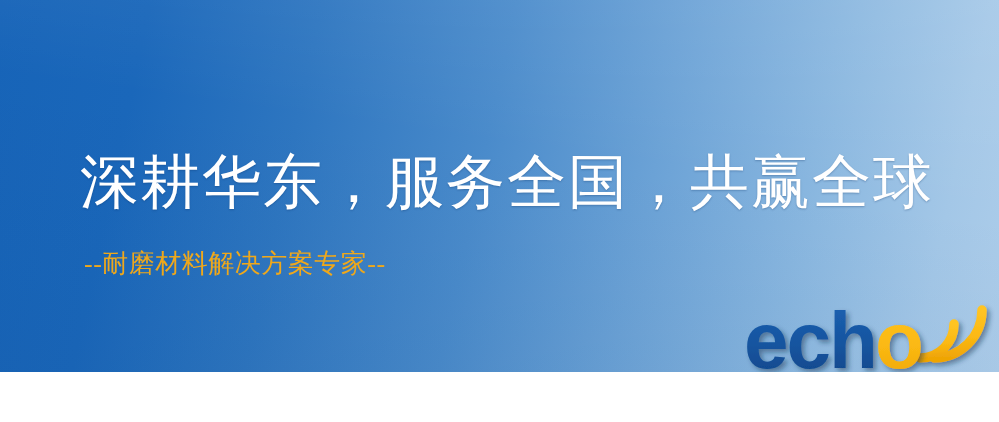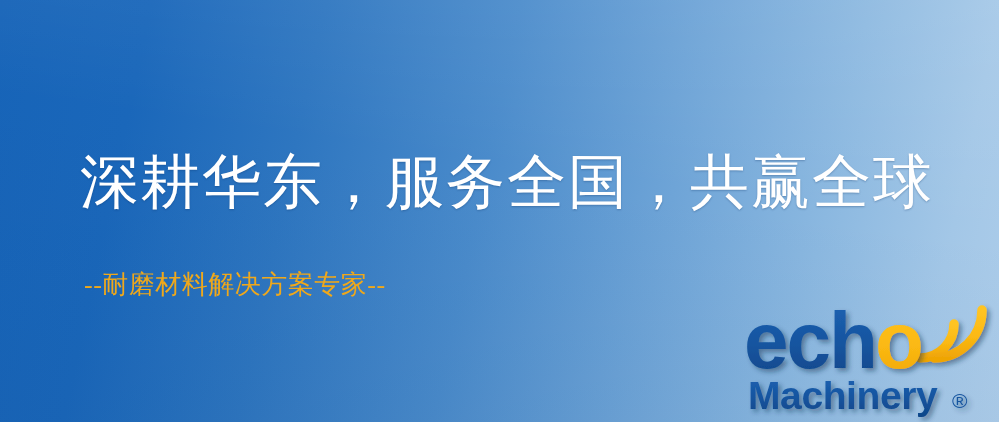--- a/index.html
+++ b/index.html
@@ -5,21 +5,21 @@
 <style>
   html, body {
     margin: 0;
     padding: 0;
     background: #ffffff;
   }
 
   #banner {
     position: relative;
     width: 999px;
-    height: 422px;
+    height: 372px;
     overflow: hidden;
     font-family: "Liberation Sans", sans-serif;
     
     background:
       linear-gradient(102deg,
         #1764b8 0%,
         #1a67ba 14%,
         #2e76c0 30%,
         #4a8bcb 48%,
         #6ba2d6 64%,
@@ -51,21 +51,21 @@
     letter-spacing: 2px;
     white-space: nowrap;
     text-shadow: 0 1px 2px rgba(10,45,95,0.30);
     z-index: 3;
   }
 
   
   .subtitle {
     position: absolute;
     left: 84px;
-    top: 271px;
+    top: 250px;
     margin: 0;
     color: #efa81b;
     font-family: "Liberation Serif", "DejaVu Serif", serif;
     font-size: 26px;
     font-weight: 400;
     line-height: 1.1;
     letter-spacing: 0.5px;
     white-space: nowrap;
     z-index: 3;
   }

